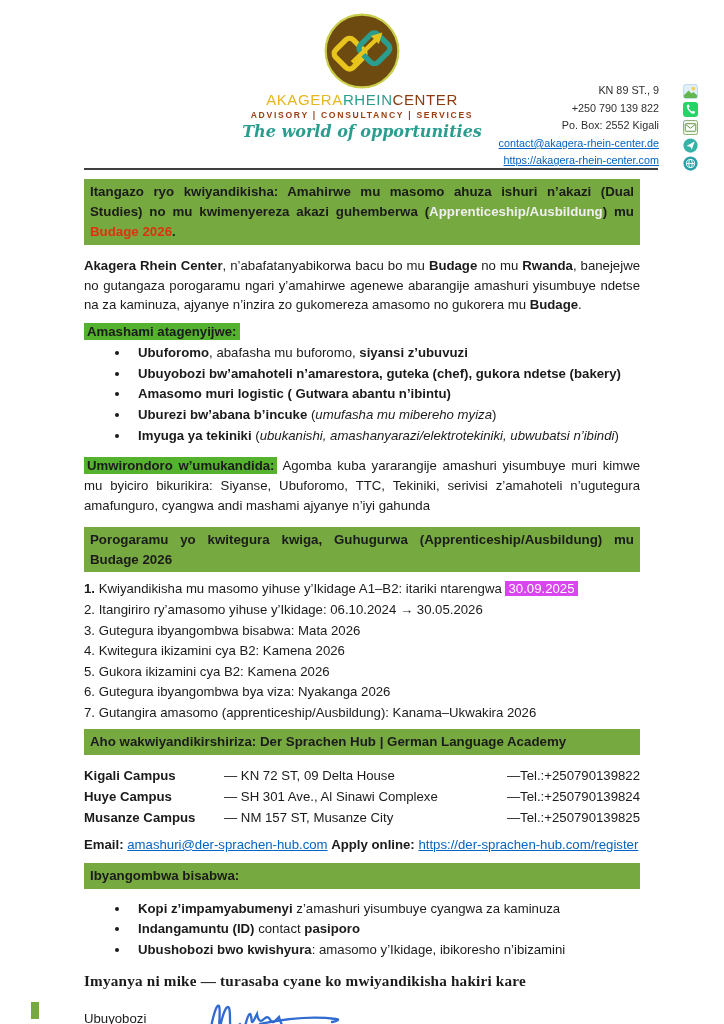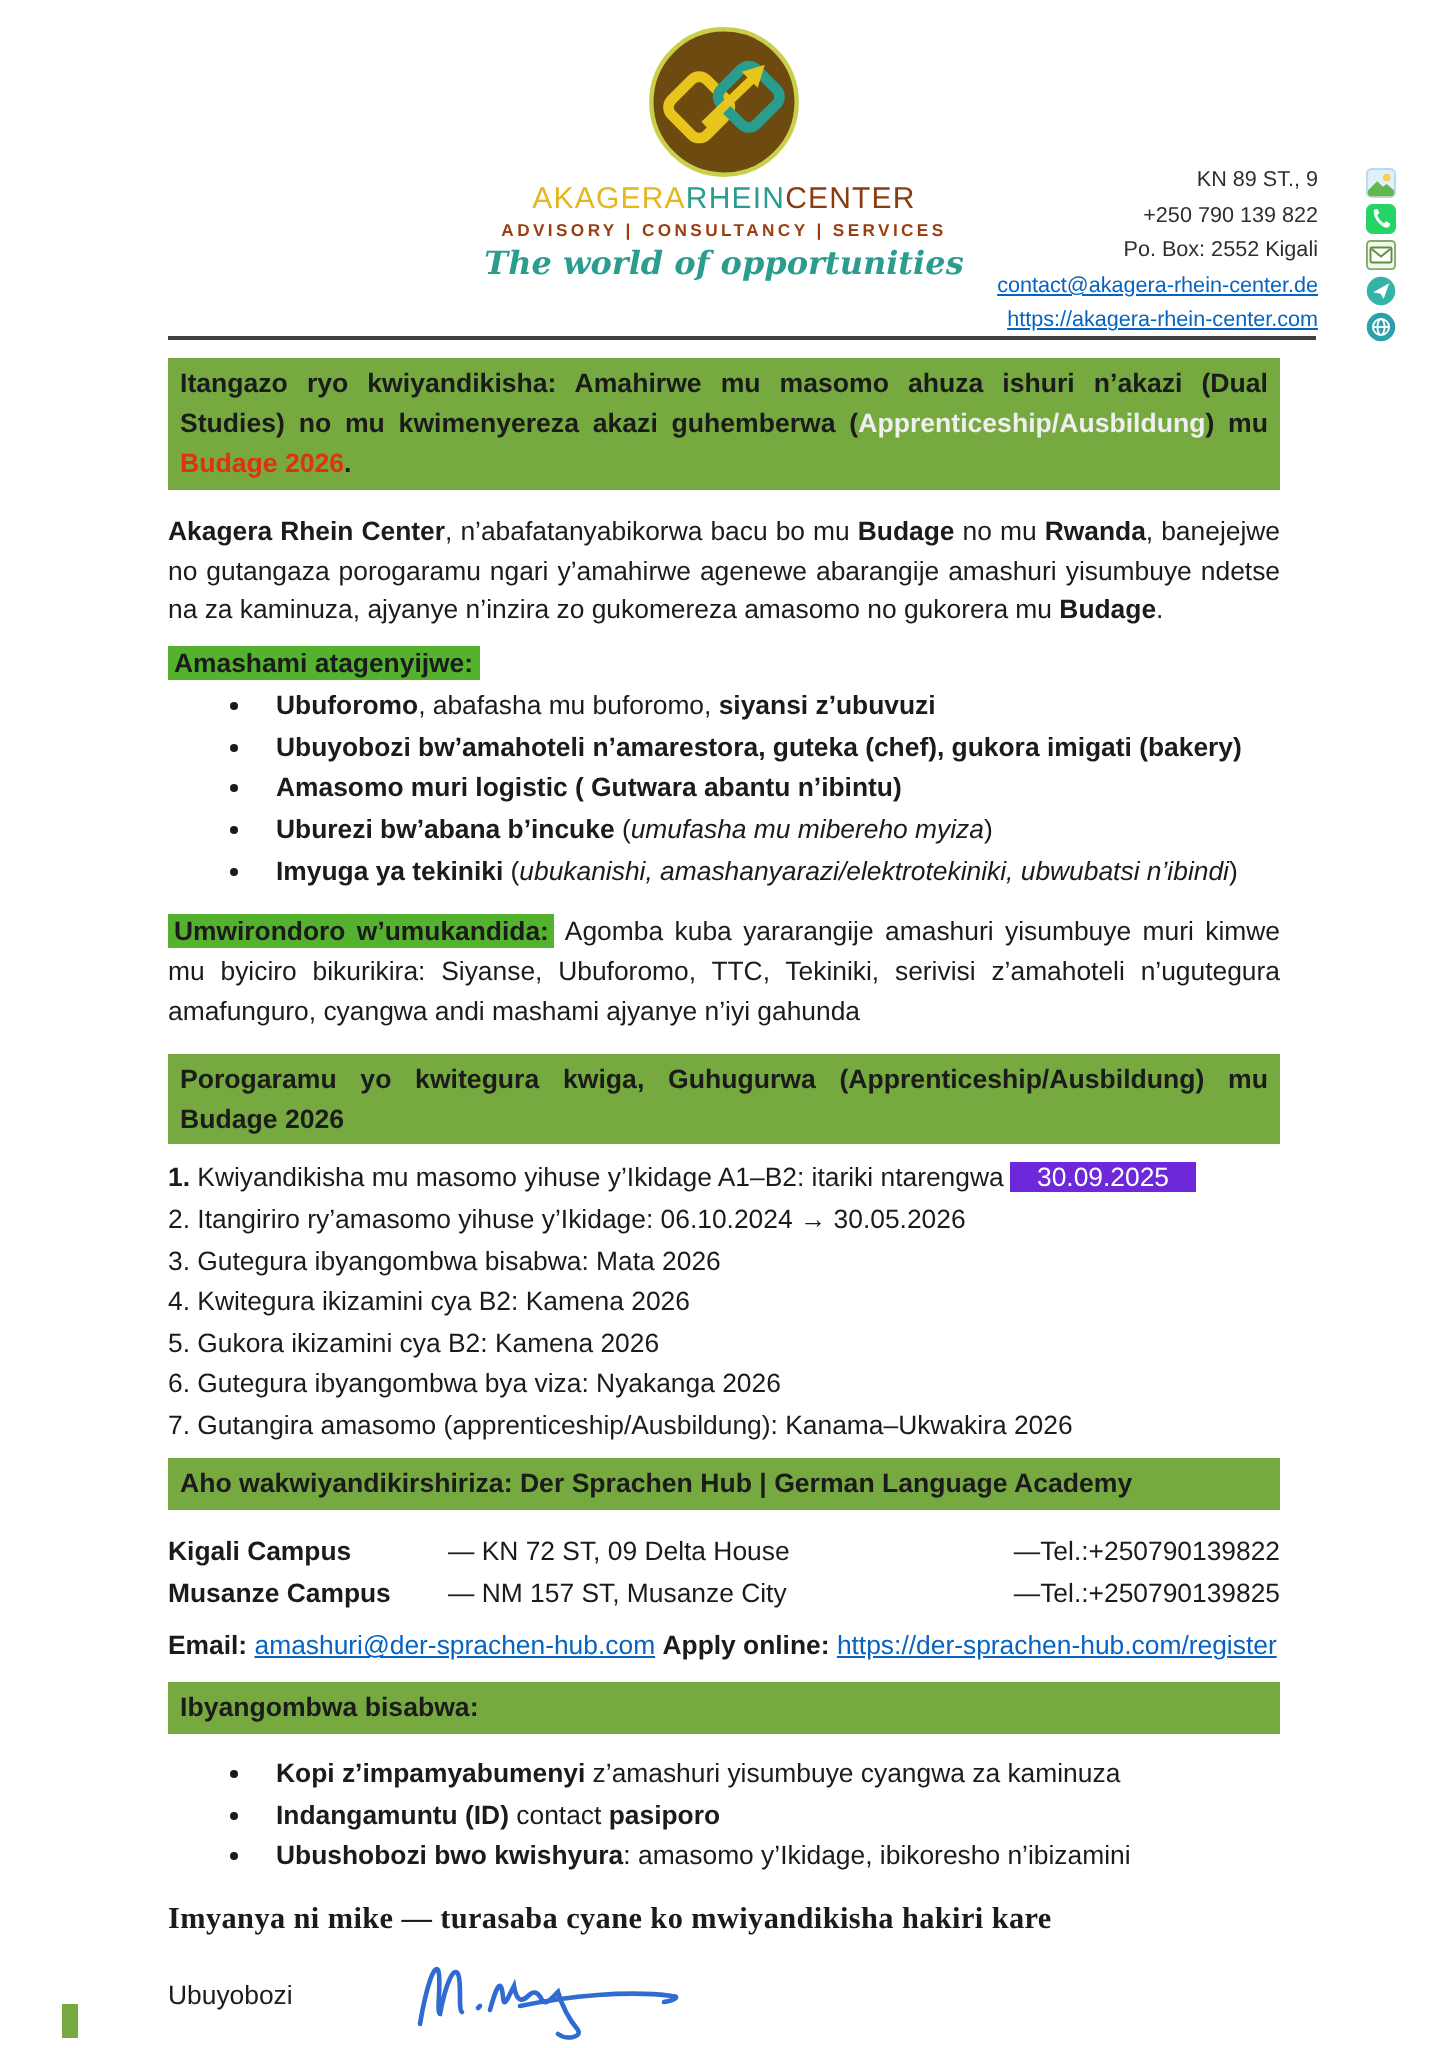--- a/index.html
+++ b/index.html
@@ -24,21 +24,21 @@
 
   .divider { margin:6px 66px 0 84px; border-top:2px solid #3f3f3f; }
 
   .content { padding:9px 84px 0; }
 
   .bar { background:#76a93f; font-weight:700; font-size:13.3px; line-height:1.5; padding:3px 6px; text-align:justify; }
   .sg-w { color:#efefef; }
   .sg-r { color:#e03111; }
   .sg-b { font-weight:700; }
   .sg-i { font-style:italic; }
-  .sg-hl { background:#6d28d9; color:#fff; padding:0 13px; }
+  .sg-hl { background:#d946ef; color:#fff; padding:0 3px; }
 
   .intro { margin:11px 0 9px; text-align:justify; line-height:1.5; }
 
   .inline-hl { background:#55b22e; font-weight:700; padding:1px 3px; }
   .section-h { margin:4px 0 2px; }
 
   .bullets { margin:4px 0 10px 46px; line-height:1.56; }
   .bullets li { padding-left:8px; }
 
   .candidate { text-align:justify; line-height:1.5; margin:10px 0 11px; }
@@ -128,21 +128,21 @@
 
   <main class="content">
 
     <div class="bar"><span>Itangazo ryo kwiyandikisha: Amahirwe mu masomo ahuza ishuri n’akazi (Dual Studies) no mu kwimenyereza akazi guhemberwa  (</span><span class="sg-w">Apprenticeship/Ausbildung</span><span>) mu </span><span class="sg-r">Budage 2026</span><span>.</span></div>
 
     <p class="intro"><span class="sg-b">Akagera Rhein Center</span><span>, n’abafatanyabikorwa bacu bo mu </span><span class="sg-b">Budage</span><span> no mu </span><span class="sg-b">Rwanda</span><span>, banejejwe no gutangaza porogaramu ngari y’amahirwe agenewe abarangije amashuri yisumbuye ndetse na za kaminuza, ajyanye n’inzira zo gukomereza amasomo no gukorera mu </span><span class="sg-b">Budage</span><span>.</span></p>
 
     <div class="section-h"><span class="inline-hl">Amashami atagenyijwe:</span></div>
     <ul class="bullets">
       <li><span class="sg-b">Ubuforomo</span><span>, abafasha mu buforomo, </span><span class="sg-b">siyansi z’ubuvuzi</span></li>
-      <li><span class="sg-b">Ubuyobozi bw’amahoteli n’amarestora, guteka (chef), gukora imigati (bakery)</span></li>
+      <li><span class="sg-b">Ubuyobozi bw’amahoteli n’amarestora, guteka (chef), gukora ndetse (bakery)</span></li>
       <li><span class="sg-b">Amasomo muri logistic ( Gutwara abantu n’ibintu)</span></li>
       <li><span class="sg-b">Uburezi bw’abana b’incuke</span><span> (</span><span class="sg-i">umufasha mu mibereho myiza</span><span>)</span></li>
       <li><span class="sg-b">Imyuga ya tekiniki</span><span> (</span><span class="sg-i">ubukanishi, amashanyarazi/elektrotekiniki, ubwubatsi n’ibindi</span><span>)</span></li>
     </ul>
 
     <p class="candidate"><span class="inline-hl">Umwirondoro w’umukandida:</span> <span>Agomba kuba yararangije amashuri yisumbuye muri kimwe mu byiciro bikurikira: Siyanse, Ubuforomo, TTC, Tekiniki, serivisi z’amahoteli n’ugutegura amafunguro,  cyangwa andi mashami ajyanye n’iyi gahunda</span></p>
 
     <div class="bar">Porogaramu yo kwitegura kwiga, Guhugurwa (Apprenticeship/Ausbildung) mu Budage 2026</div>
     <div class="timeline">
       <div><span class="sg-b">1.</span><span> Kwiyandikisha mu masomo yihuse y’Ikidage A1–B2: itariki ntarengwa </span><span class="sg-hl">30.09.2025</span></div>
@@ -153,20 +153,25 @@
       <div><span>6. Gutegura ibyangombwa bya viza: Nyakanga 2026</span></div>
       <div><span>7. Gutangira amasomo (apprenticeship/Ausbildung): Kanama–Ukwakira 2026</span></div>
     </div>
 
     <div class="bar">Aho wakwiyandikirshiriza: Der Sprachen Hub | German Language Academy</div>
     <div class="campuses">
       <div class="campus-row">
         <span class="c-name">Kigali Campus</span>
         <span class="c-addr">— KN 72 ST, 09 Delta House</span>
         <span class="c-tel"><b>—Tel.:</b><span>+250790139822</span></span>
+      </div>
+      <div class="campus-row">
+        <span class="c-name">Huye Campus</span>
+        <span class="c-addr">— SH 301 Ave., Al Sinawi Complexe</span>
+        <span class="c-tel"><b>—Tel.:</b><span>+250790139824</span></span>
       </div>
       <div class="campus-row">
         <span class="c-name">Musanze Campus</span>
         <span class="c-addr">— NM 157 ST, Musanze City</span>
         <span class="c-tel"><b>—Tel.:</b><span>+250790139825</span></span>
       </div>
     </div>
 
     <p class="email-line">
       <b>Email:</b>

